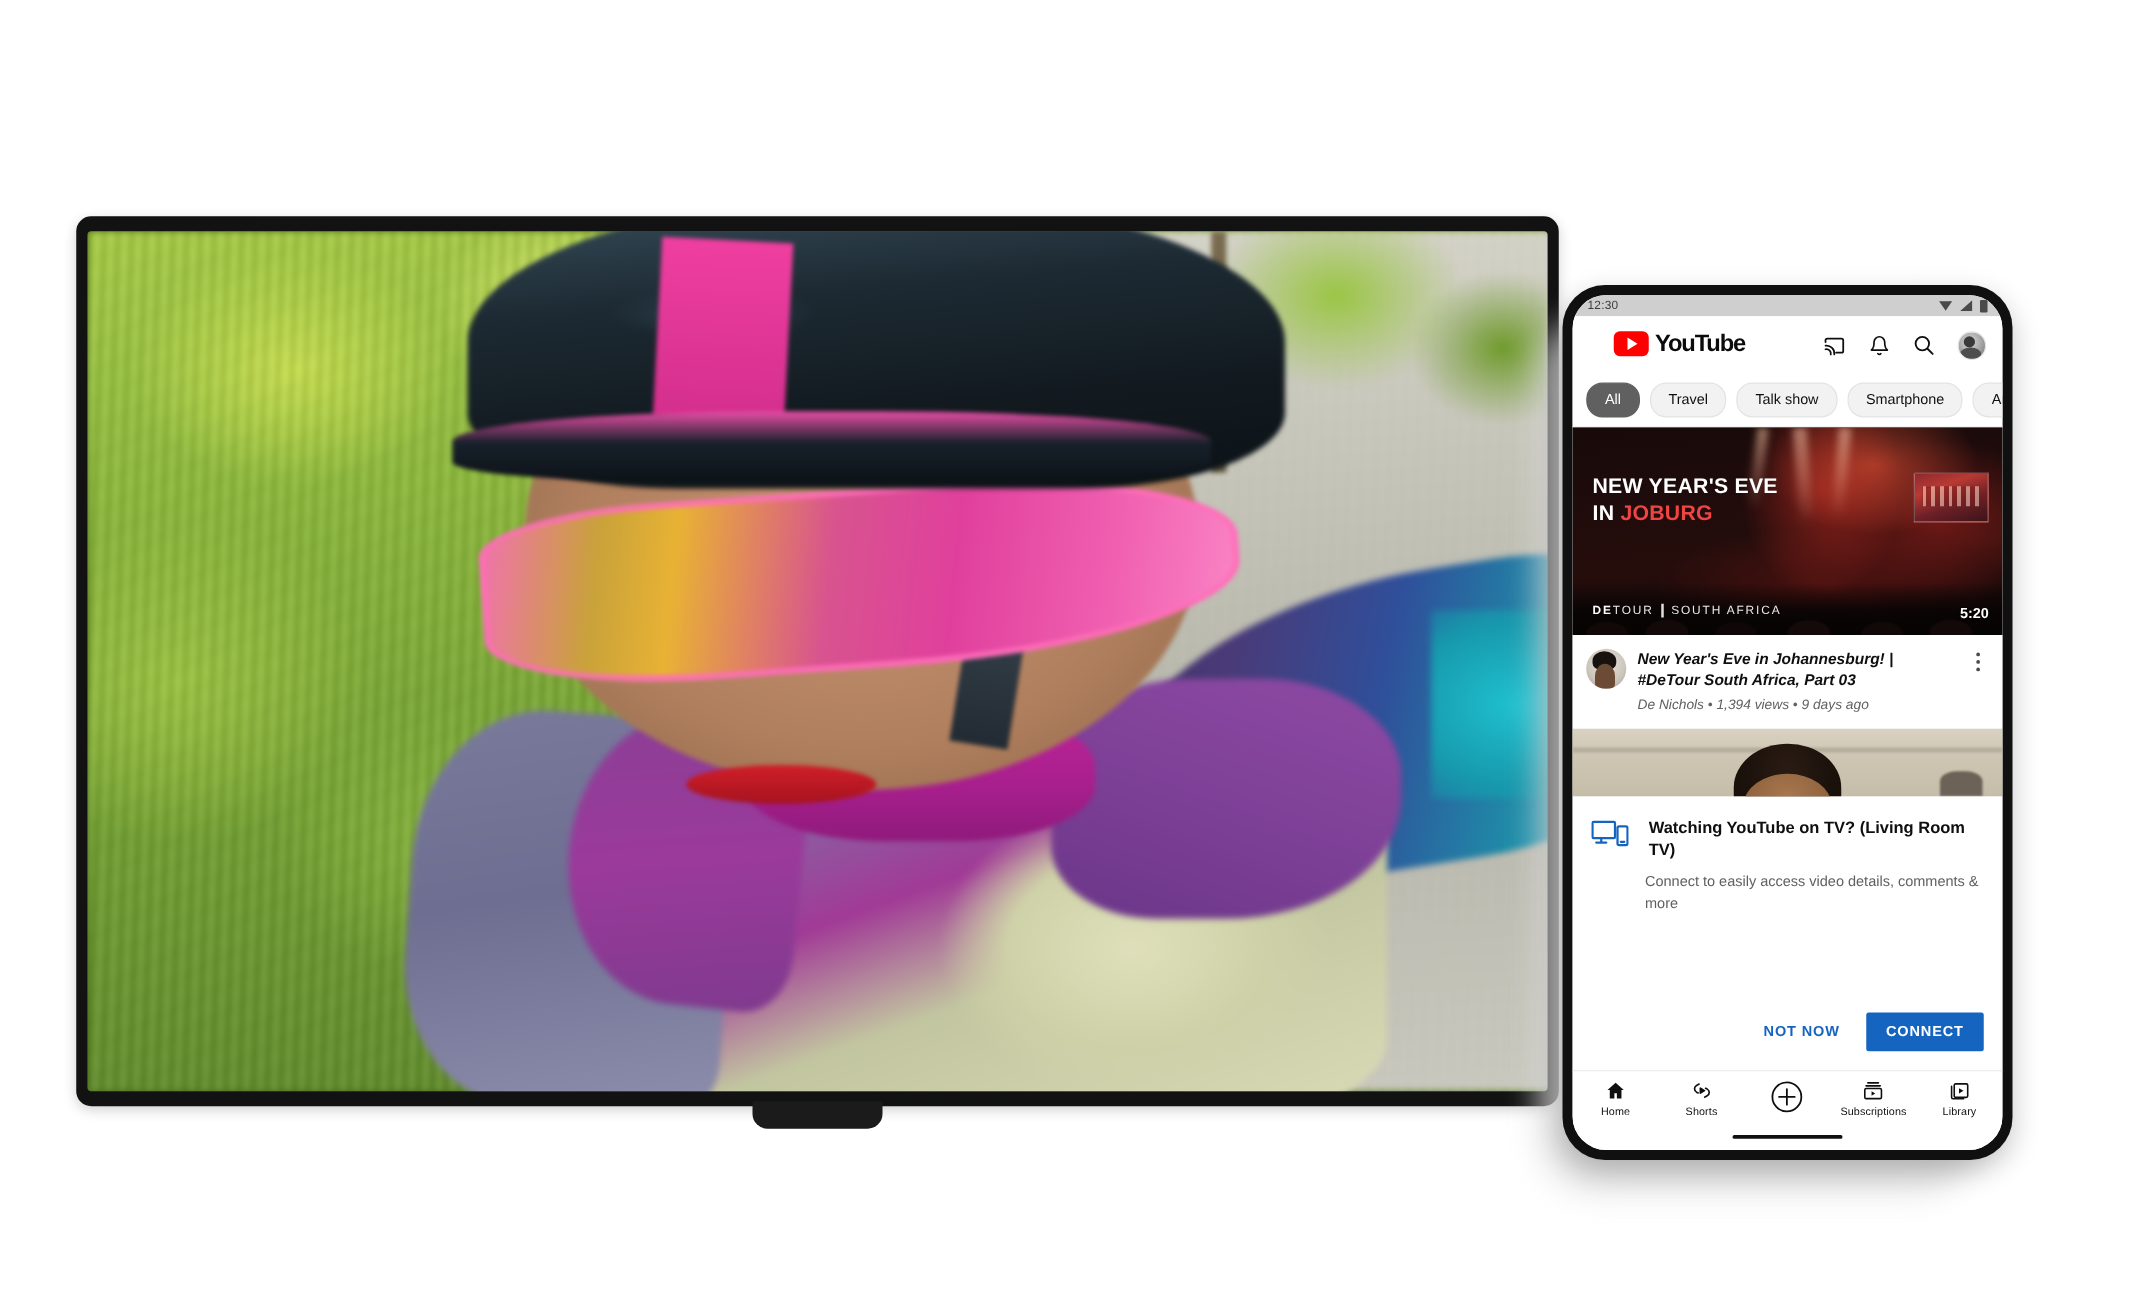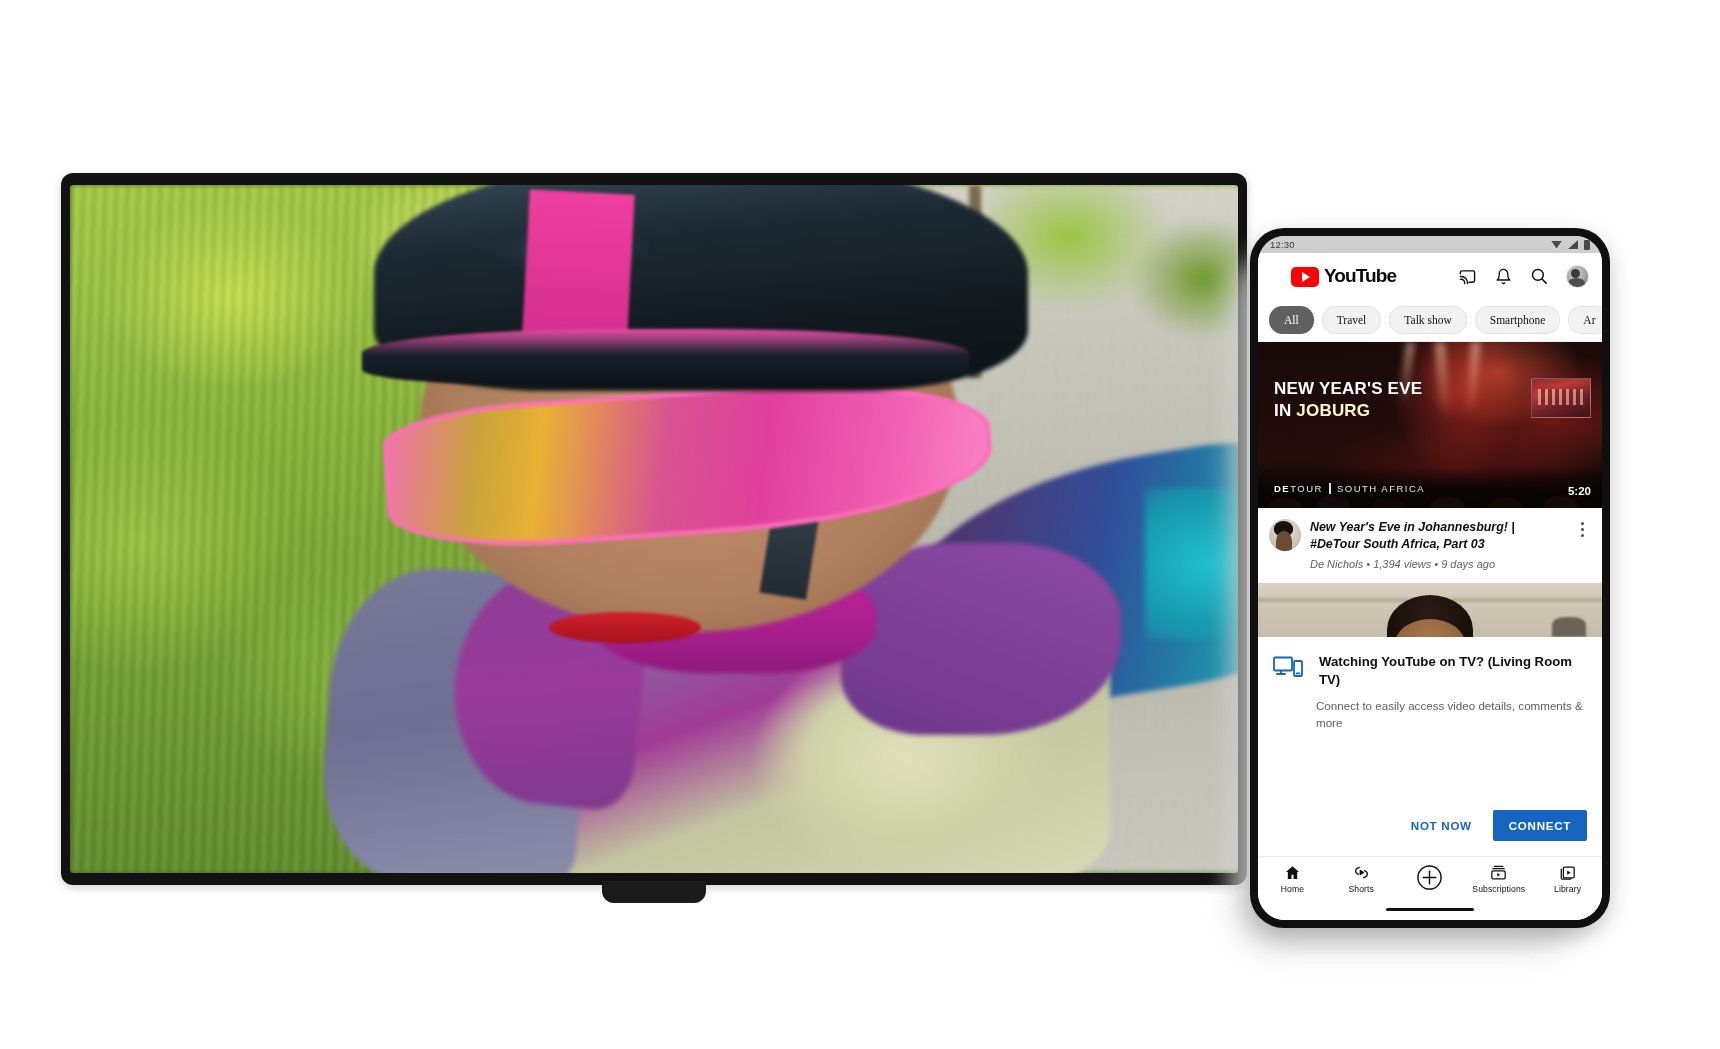--- a/index.html
+++ b/index.html
@@ -178,21 +178,21 @@
     clip-path:polygon(0 0,100% 0,50% 100%);}
   .ic-signal{width:10px;height:9px;background:#4a4a4a;
     clip-path:polygon(100% 0,100% 100%,0 100%);}
   .ic-batt{width:6px;height:10px;background:#4a4a4a;border-radius:1px;}
 
   
   .yt-header{
     flex:0 0 auto;height:46px;background:#fff;
     display:flex;align-items:center;padding:0 13px;
   }
-  .yt-logo{display:flex;align-items:flex-end;gap:5px;padding-left:20px;}
+  .yt-logo{display:flex;align-items:flex-start;gap:5px;padding-left:20px;}
   .yt-play{
     width:28px;height:20px;background:#ff0000;border-radius:5px;
     display:flex;align-items:center;justify-content:center;
   }
   .yt-play::after{
     content:"";width:0;height:0;margin-left:2px;
     border-left:8px solid #fff;border-top:5px solid transparent;border-bottom:5px solid transparent;
   }
   .yt-word{font-size:19px;font-weight:bold;color:#0b0b0b;letter-spacing:-.9px;}
   .yt-actions{margin-left:auto;display:flex;align-items:center;gap:18px;}
@@ -215,21 +215,20 @@
   .chips{
     flex:0 0 auto;height:42px;background:#fff;
     display:flex;align-items:center;gap:8px;padding:0 11px;
     overflow:hidden;border-bottom:1px solid #f0f0f0;
   }
   .chip{
     flex:0 0 auto;height:26px;padding:0 14px;border-radius:13px;
     display:flex;align-items:center;justify-content:center;
     font-size:11.5px;color:#0f0f0f;background:#f2f2f2;border:1px solid #e3e3e3;
     white-space:nowrap;
-    font-family:Liberation Serif, serif;
   }
   .chip.active{background:#606060;color:#fff;border-color:#606060;}
 
   
   .thumb{
     flex:0 0 auto;height:166px;position:relative;overflow:hidden;background:#0a0607;
   }
   .th-bg{
     position:absolute;inset:0;
     background:
@@ -259,21 +258,21 @@
   .th-screen::after{
     content:"";position:absolute;left:6px;top:10px;right:6px;height:16px;
     background:repeating-linear-gradient(90deg,rgba(255,220,200,.55) 0 3px,rgba(120,30,30,.5) 3px 7px);
     filter:blur(.6px);
   }
   .th-title{
     position:absolute;left:16px;top:36px;right:70px;
     font-size:17px;font-weight:bold;color:#fff;line-height:1.32;
     letter-spacing:.2px;
   }
-  .th-title .hl{color:#fef9c3;}
+  .th-title .hl{color:#ef4444;}
   .th-brand{
     position:absolute;left:16px;bottom:14px;
     font-size:9.5px;color:#e9e9e9;letter-spacing:1.5px;
     display:flex;align-items:center;gap:6px;
   }
   .th-brand b{font-weight:bold;color:#fff;}
   .th-brand .bar{display:inline-block;width:2px;height:11px;background:#ddd;}
   .th-dur{
     position:absolute;right:11px;bottom:11px;
     font-size:11.5px;font-weight:bold;color:#fff;

